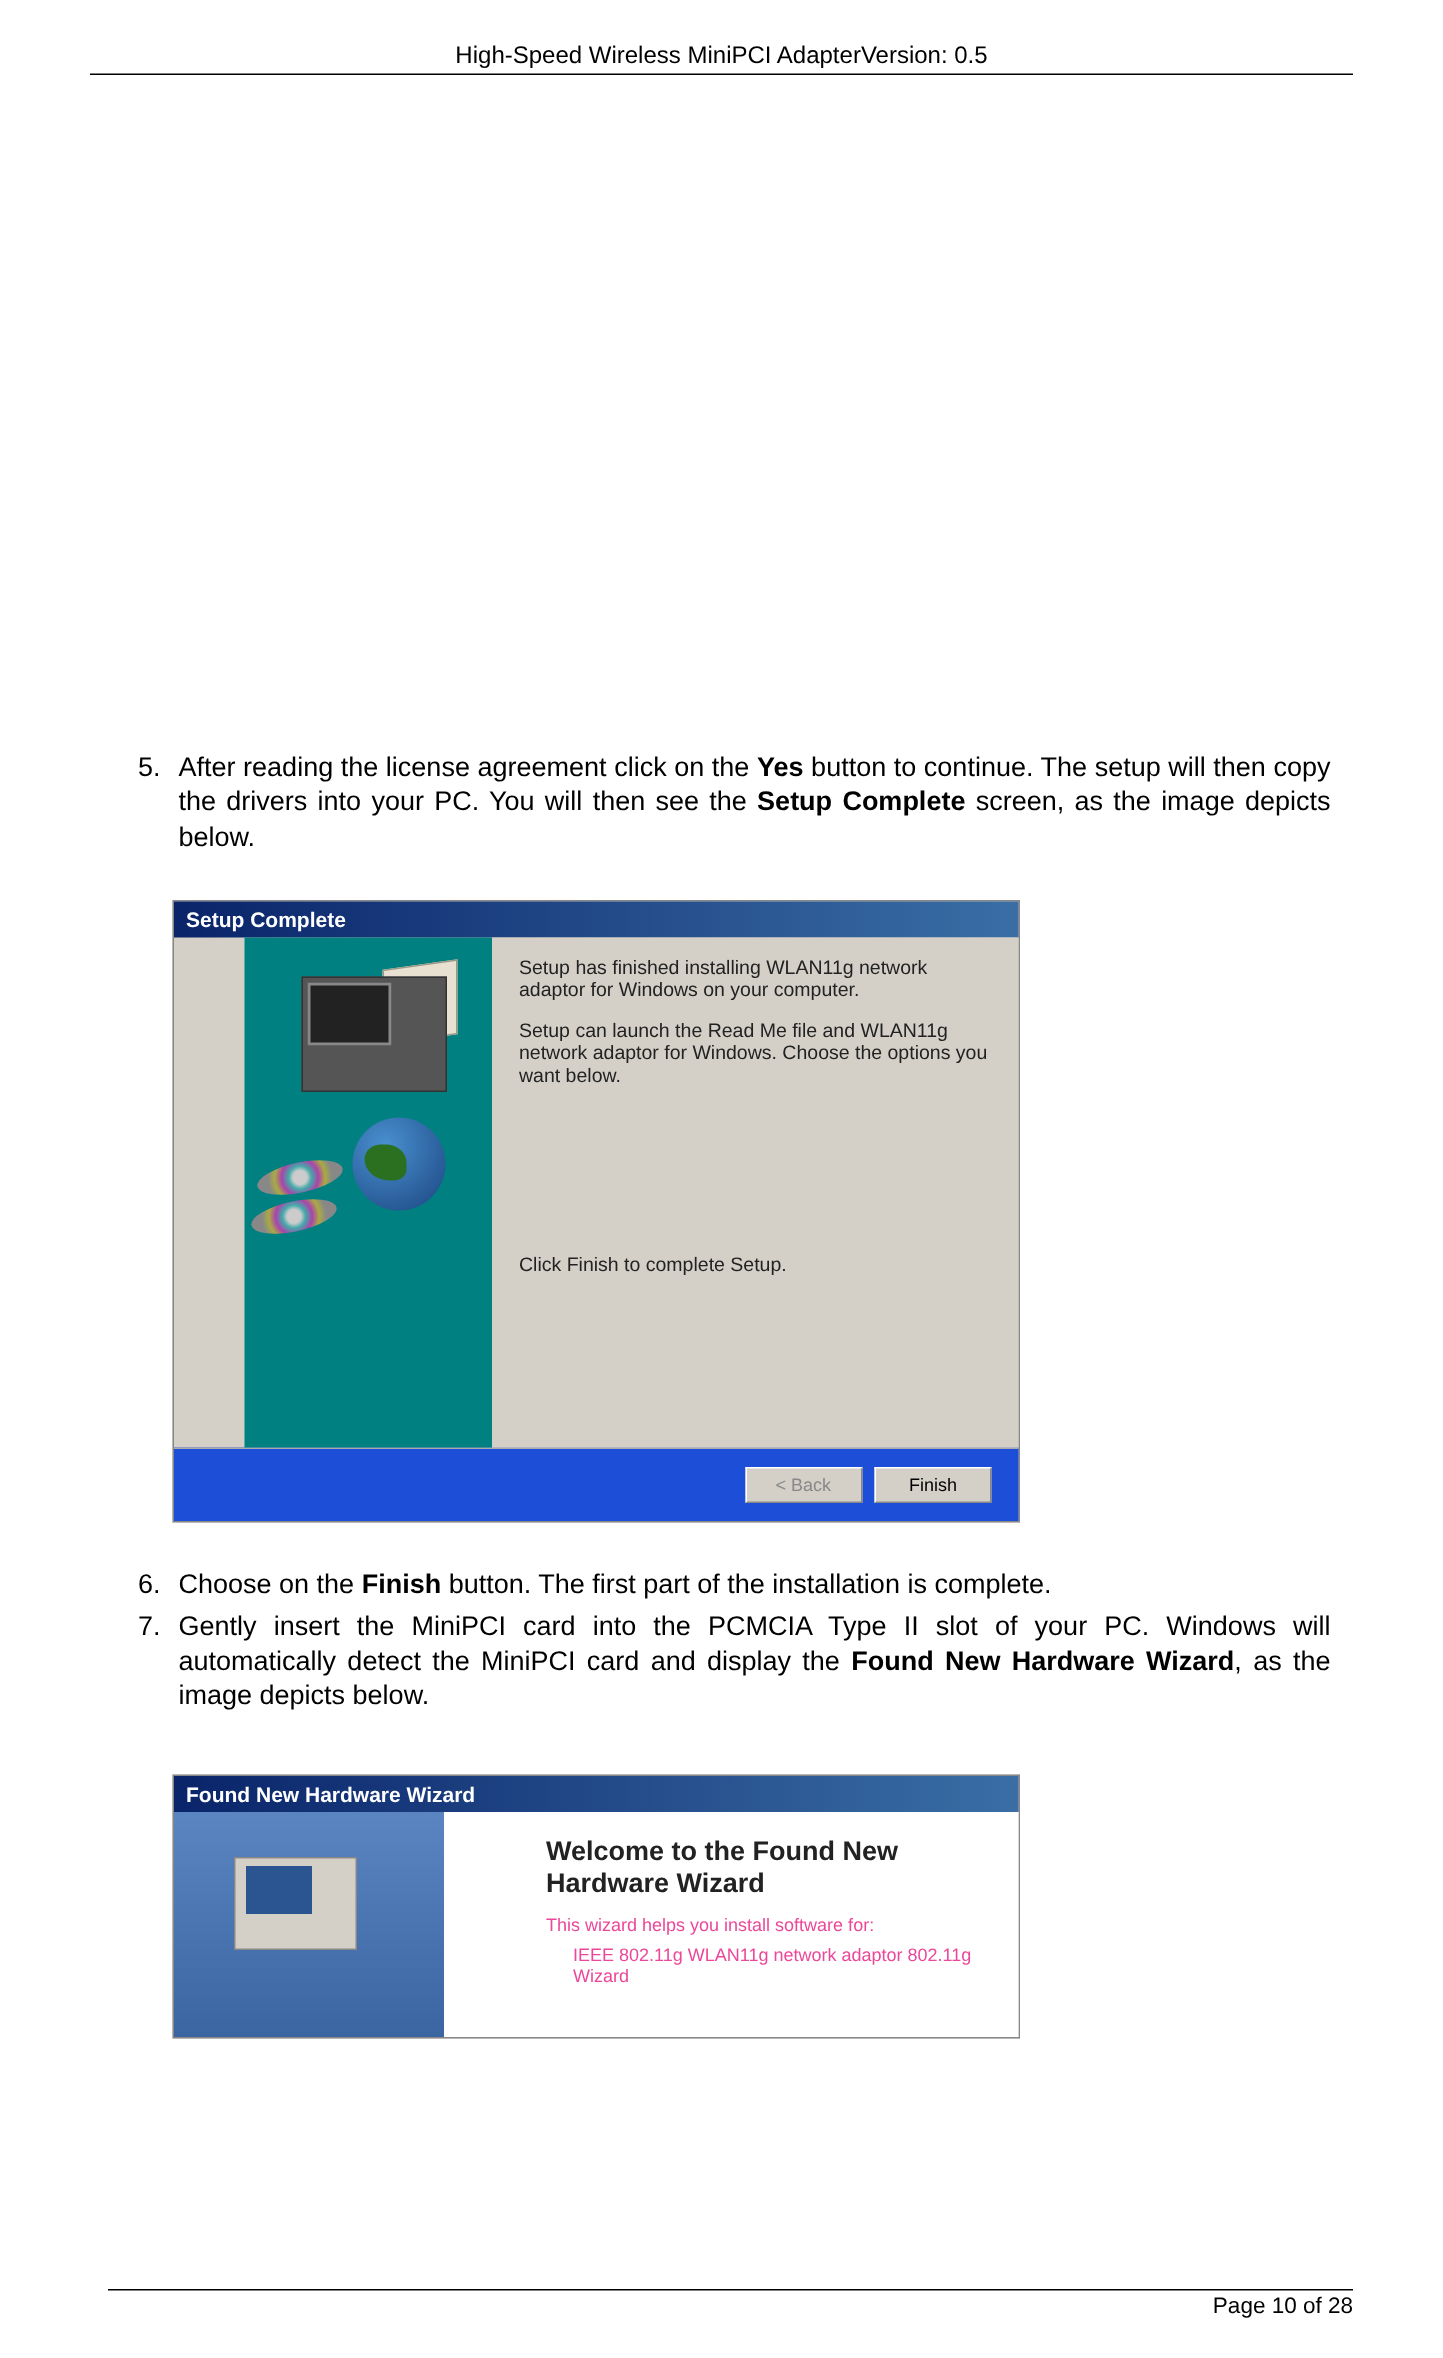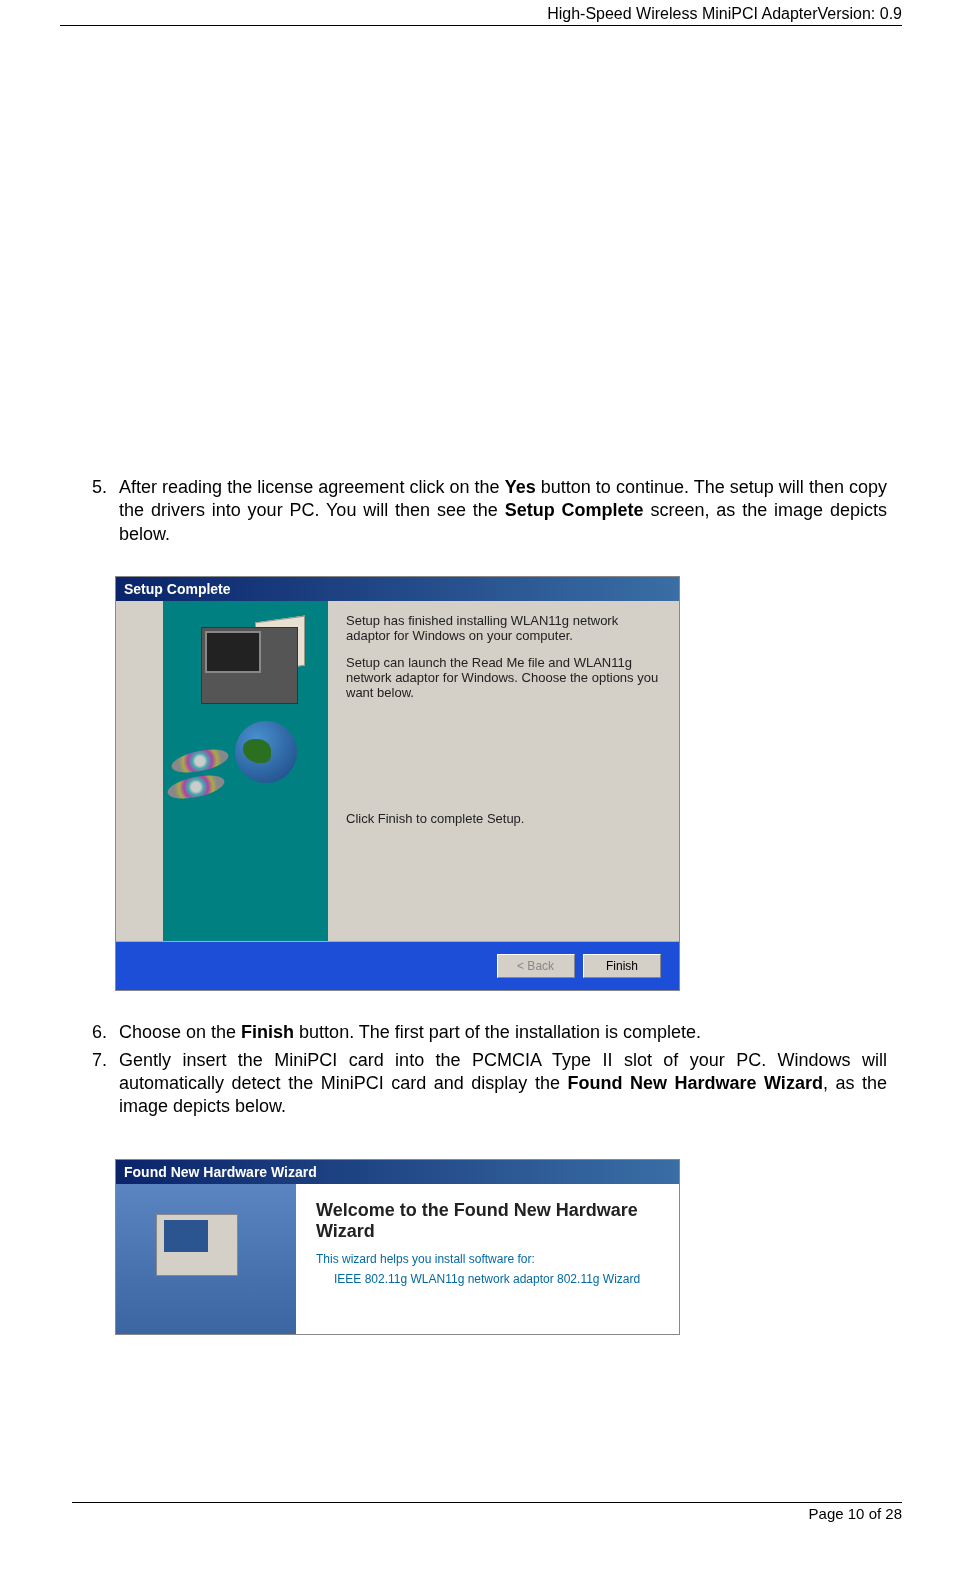--- a/index.html
+++ b/index.html
@@ -9,25 +9,26 @@
       background: white;
       width: 962px;
     }
     .page {
       padding: 0 60px;
       position: relative;
       min-height: 1572px;
     }
     .header {
       display: flex;
-      justify-content: flex-end;
+      justify-content: center;
       border-bottom: 1.5px solid black;
       font-size: 16px;
       padding-top: 5px;
       padding-bottom: 2px;
+      margin-top: 24px;
     }
     .content {
       padding: 450px 15px 0 15px;
     }
     .list-item {
       display: flex;
       margin-bottom: 4px;
       font-size: 18px;
       line-height: 1.3;
     }
@@ -176,20 +177,21 @@
     .dialog2 {
       width: 563px;
       border: 1px solid #888;
       background: #d4d0c8;
       margin-top: 40px;
       margin-left: 40px;
     }
     .wizard-body {
       display: flex;
       background: white;
+      gap: 48px;
     }
     .wizard-sidebar {
       width: 180px;
       height: 150px;
       background: linear-gradient(to bottom, #5a85c0, #3a65a0);
       position: relative;
     }
     .wiz-computer {
       position: absolute;
       top: 30px;
@@ -214,21 +216,21 @@
     .wizard-title {
       font-family: Tahoma, sans-serif;
       font-size: 18px;
       font-weight: bold;
       color: #222;
       margin: 0 0 10px 0;
     }
     .wizard-text {
       font-family: Tahoma, sans-serif;
       font-size: 12px;
-      color: #0369a1;
+      color: #ec4899;
       margin: 0 0 6px 0;
     }
     .wizard-indent {
       margin-left: 18px;
     }
     .footer {
       position: absolute;
       bottom: 50px;
       left: 72px;
       right: 60px;
@@ -237,21 +239,21 @@
       font-size: 15px;
       padding-top: 2px;
     }
   </style>
 </head>
 <body>
 
 <div class="page">
   <div class="header">
     <span>High-Speed Wireless MiniPCI Adapter</span>
-    <span>Version: 0.9</span>
+    <span>Version: 0.5</span>
   </div>
 
   <div class="content">
     <div class="list-item">
       <div class="list-number">5.</div>
       <div class="list-text">
         <span>After reading the license agreement click on the </span><span class="bold">Yes</span><span> button to continue. The setup will then copy the drivers into your PC. You will then see the </span><span class="bold">Setup Complete</span><span> screen, as the image depicts below.</span>
       </div>
     </div>
 

